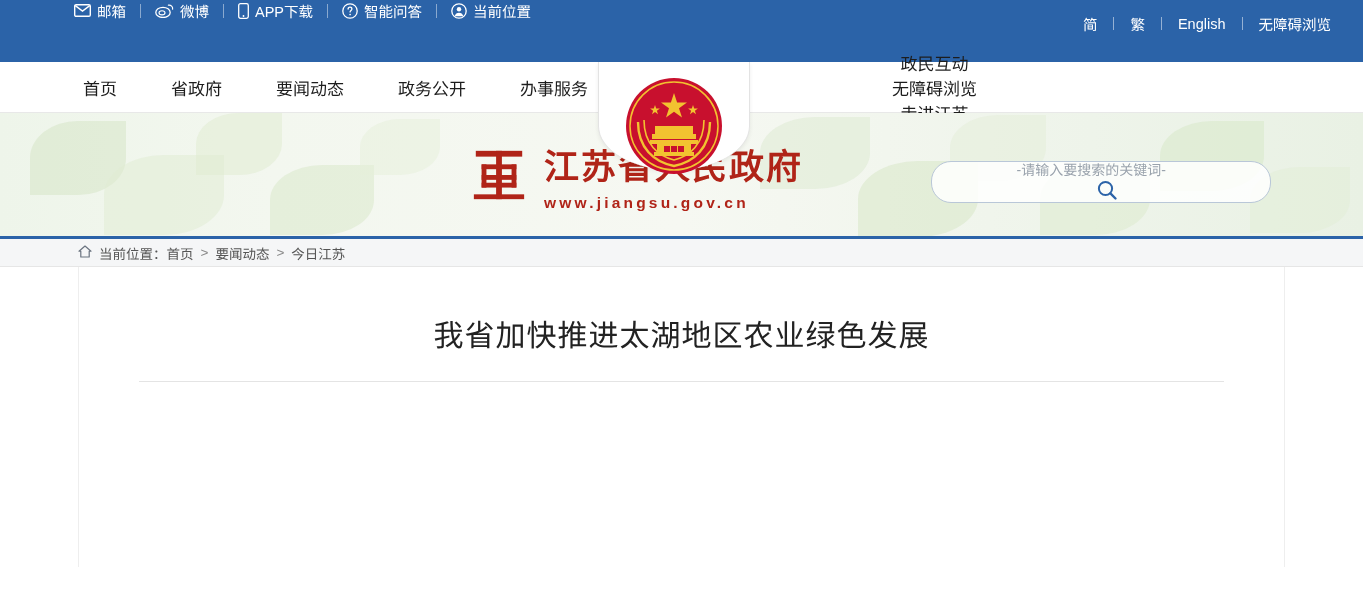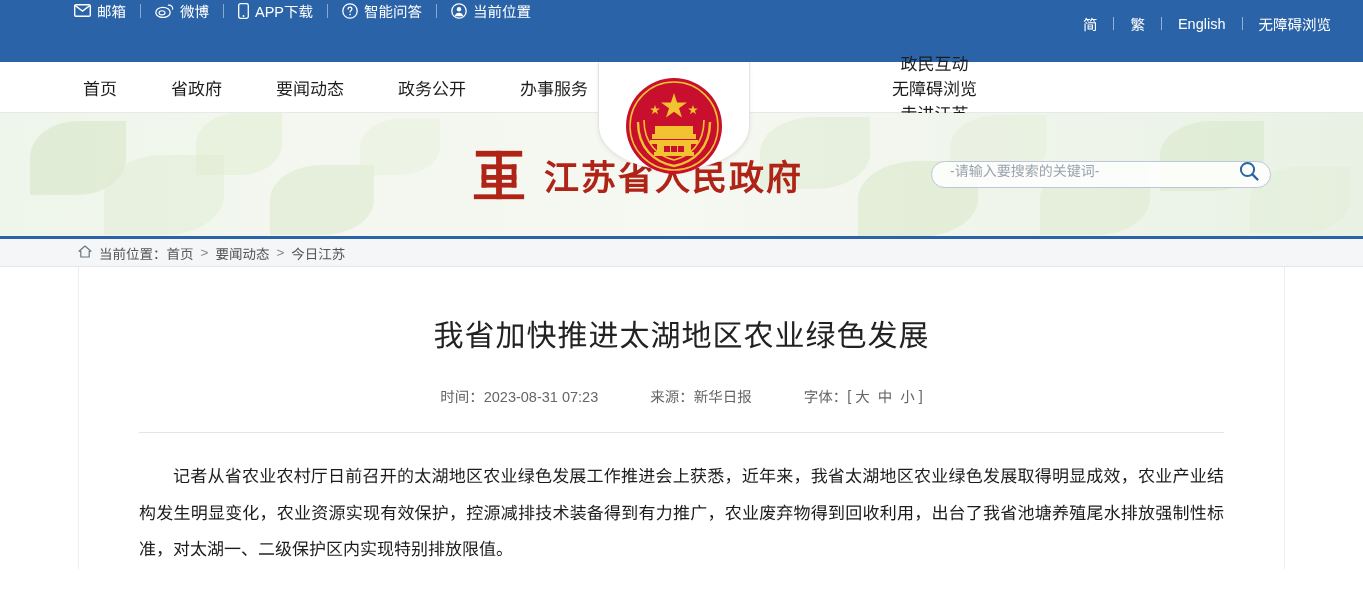--- a/index.html
+++ b/index.html
@@ -143,27 +143,28 @@
     font-size: 15.5px;
     color: #b02418;
     letter-spacing: 3.2px;
     font-weight: bold;
   }
   .search-box {
     position: absolute;
     right: 92px;
     top: 48px;
     width: 340px;
-    height: 27px;
+    height: 42px;
     background: rgba(255,255,255,0.85);
     border: 1px solid #b9c7d8;
     border-radius: 20px;
     display: flex;
     align-items: center;
     padding: 0 6px 8px 18px;
+    flex-direction: column;
   }
   .search-input {
     flex: 1;
     border: 0;
     outline: none;
     background: transparent;
     font-size: 14px;
     color: #333;
     font-family: "Liberation Sans", sans-serif;
   }
@@ -366,20 +367,21 @@
         <rect x="27" y="5" width="6" height="50" fill="#b02418"></rect>
         <rect x="12" y="19" width="36" height="5" fill="#b02418"></rect>
         <rect x="12" y="19" width="5" height="24" fill="#b02418"></rect>
         <rect x="43" y="19" width="5" height="24" fill="#b02418"></rect>
         <rect x="12" y="30" width="36" height="5" fill="#b02418"></rect>
         <rect x="12" y="38" width="36" height="5" fill="#b02418"></rect>
         <rect x="4" y="50" width="52" height="5" fill="#b02418"></rect>
       </svg>
       <div class="logo-texts">
         <div class="logo-title">江苏省人民政府</div>
+        <div class="logo-url">www.jiangsu.gov.cn</div>
       </div>
     </div>
 
     <div class="search-box">
       <input class="search-input" type="text" value="" placeholder="-请输入要搜索的关键词-" style="">
       <span class="search-btn">
         <svg width="24" height="24" viewBox="0 0 24 24">
           <circle cx="10.5" cy="10.5" r="6.6" fill="none" stroke="#2b63a8" stroke-width="2"></circle>
           <line x1="15.4" y1="15.4" x2="20.5" y2="20.5" stroke="#2b63a8" stroke-width="2.4" stroke-linecap="round"></line>
         </svg>
@@ -399,34 +401,17 @@
   <span class="sepc">&gt;</span>
   <a href="#">要闻动态</a>
   <span class="sepc">&gt;</span>
   <a href="#">今日江苏</a>
 </div>
 
 <div class="page-body">
   <div class="article">
     <h1 class="art-title">我省加快推进太湖地区农业绿色发展</h1>
 
-    <div class="art-meta">
-      <div>
-        <span>时间：</span><span>2023-08-31 07:23</span>
-      </div>
-      <div>
-        <span>来源：</span><span>新华日报</span>
-      </div>
-      <div class="fontsize-ctrl">
-        <span class="fs-label">字体：</span>
-        <span class="fs-label">[</span>
-        <span class="fs-opt">大</span>
-        <span class="fs-opt">中</span>
-        <span class="fs-opt">小</span>
-        <span class="fs-label">]</span>
-      </div>
-    </div>
 
     <div class="art-divider"></div>
 
-    <p class="art-body">记者从省农业农村厅日前召开的太湖地区农业绿色发展工作推进会上获悉，近年来，我省太湖地区农业绿色发展取得明显成效，农业产业结构发生明显变化，农业资源实现有效保护，控源减排技术装备得到有力推广，农业废弃物得到回收利用，出台了我省池塘养殖尾水排放强制性标准，对太湖一、二级保护区内实现特别排放限值。</p>
   </div>
 </div>
 
 </body></html>

